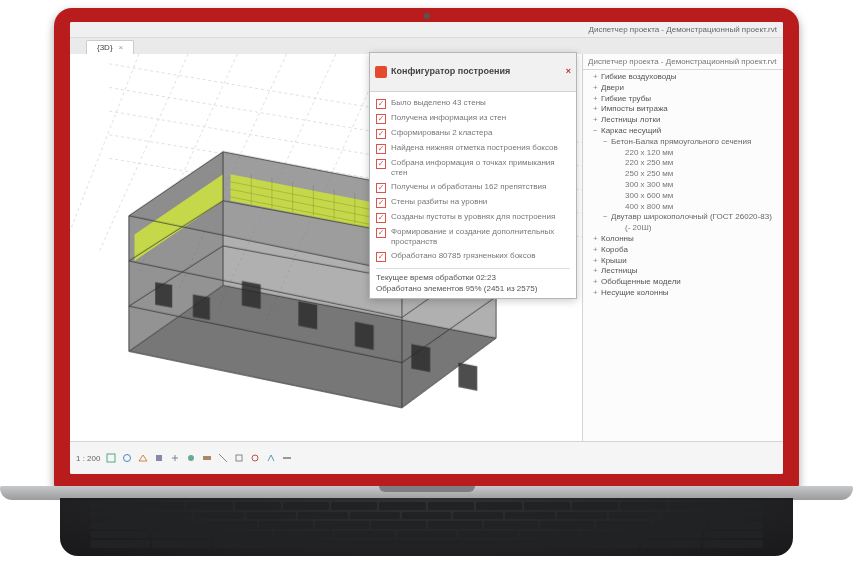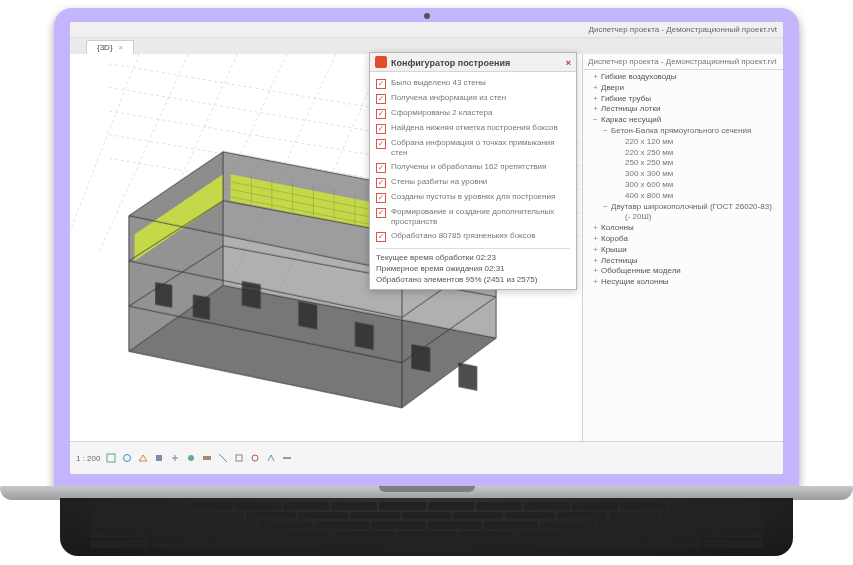--- a/index.html
+++ b/index.html
@@ -3,21 +3,21 @@
 <meta charset="utf-8">
 <style>
 * { margin: 0; padding: 0; box-sizing: border-box; font-family: "Segoe UI", Tahoma, sans-serif; }
 body { background: #fff; display: flex; justify-content: center; align-items: flex-start; }
 
 .laptop-wrap { width: 853px; height: 565px; position: relative; }
 
 
 .laptop-lid {
   position: absolute; left: 54px; top: 8px; right: 54px; height: 482px;
-  background: #c4b5fd; border-radius: 18px 18px 6px 6px; padding: 14px 16px 16px;
+  background: #b91c1c; border-radius: 18px 18px 6px 6px; padding: 14px 16px 16px;
   box-shadow: 0 4px 10px rgba(0,0,0,.35);
 }
 .laptop-bezel-cam { position:absolute; top:5px; left:50%; transform:translateX(-50%); width:6px; height:6px; background:#555; border-radius:50%; }
 .screen {
   background: #f5f5f5; width: 100%; height: 100%;
   border-radius: 2px; overflow: hidden; position: relative; display: flex; flex-direction: column;
 }
 .laptop-base {
   position:absolute; left:0; right:0; top:486px; height:14px;
   background: linear-gradient(#c7c8ca,#9a9b9d);
@@ -70,22 +70,22 @@
 .tree-gchild { padding-left:34px; color:#777; }
 .exp { color:#888; display:inline-block; width:8px; }
 
 
 .float-panel {
   position:absolute; right:206px; top:30px; width:208px;
   background:#fff; border:1px solid #b6b6b6; box-shadow:0 2px 8px rgba(0,0,0,.2);
   font-size:8px; color:#777;
 }
 .fp-head {
-  background:#f1f1f1; padding:3px 5px; font-weight:600; color:#444; font-size:9px;
-  display:flex; align-items:flex-end; gap:4px; border-bottom:1px solid #d4d4d4;
+  background:#f1f1f1; padding:13px 5px; font-weight:600; color:#444; font-size:9px;
+  display:flex; align-items:flex-start; gap:4px; border-bottom:1px solid #d4d4d4;
 }
 .fp-head .logo { width:12px; height:12px; background:#e34b2e; border-radius:2px; position:relative; }
 .fp-head .close { margin-left:auto; color:#b33; font-weight:bold; cursor:pointer; }
 .fp-body { padding:4px 6px; }
 .fp-line { display:flex; align-items:flex-start; gap:5px; padding:2px 0; line-height:1.25; }
 .fp-line .cb {
   width:10px; height:10px; border:1px solid #d9534f; display:inline-flex;
   align-items:center; justify-content:center; color:#d9534f; font-size:8px; line-height:1;
   flex-shrink:0; margin-top:1px;
 }
@@ -199,20 +199,21 @@
         </div>
 
         <div class="side-panel">
           <div class="panel-title">
             <span>Диспетчер проекта - Демонстрационный проект.rvt</span>
           </div>
           <div class="tree" id="tree">
               <div class="tree-node"><span class="exp">+</span><span>Гибкие воздуховоды</span></div>
               <div class="tree-node"><span class="exp">+</span><span>Двери</span></div>
               <div class="tree-node"><span class="exp">+</span><span>Гибкие трубы</span></div>
+              <div class="tree-node"><span class="exp">+</span><span>Импосты витража</span></div>
               <div class="tree-node"><span class="exp">+</span><span>Лестницы лотки</span></div>
               <div class="tree-node"><span class="exp">−</span><span>Каркас несущий</span></div>
               <div class="tree-node tree-child"><span class="exp">−</span><span>Бетон-Балка прямоугольного сечения</span></div>
               <div class="tree-node tree-gchild"><span class="exp"></span><span>220 x 120 мм</span></div>
               <div class="tree-node tree-gchild"><span class="exp"></span><span>220 x 250 мм</span></div>
               <div class="tree-node tree-gchild"><span class="exp"></span><span>250 x 250 мм</span></div>
               <div class="tree-node tree-gchild"><span class="exp"></span><span>300 x 300 мм</span></div>
               <div class="tree-node tree-gchild"><span class="exp"></span><span>300 x 600 мм</span></div>
               <div class="tree-node tree-gchild"><span class="exp"></span><span>400 x 800 мм</span></div>
               <div class="tree-node tree-child"><span class="exp">−</span><span>Двутавр широкополочный (ГОСТ 26020-83)</span></div>
@@ -272,21 +273,20 @@
                 <span class="cb">✓</span>
                 <span>Формирование и создание дополнительных пространств</span>
               </div>
               <div class="fp-line">
                 <span class="cb">✓</span>
                 <span>Обработано 80785 грязненьких боксов</span>
               </div>
             </div>
           <div class="fp-sep"></div>
           <div class="fp-status">Текущее время обработки 02:23</div>
-          <div class="fp-status">Примерное время ожидания 02:31</div>
           <div class="fp-status">Обработано элементов  95% (2451 из 2575)</div>
         </div>
       </div>
 
       <div class="status-bar">
         <span>1 : 200</span>
         <span class="ico">
             <svg viewBox="0 0 10 10">
               <rect x="1" y="1" width="8" height="8" fill="none" stroke="#5a8" stroke-width="1"></rect>
             </svg>

